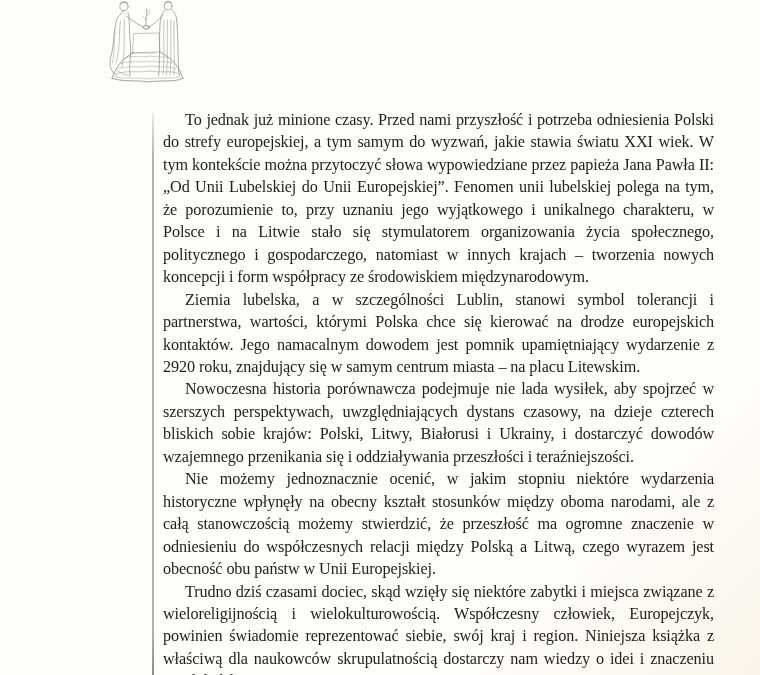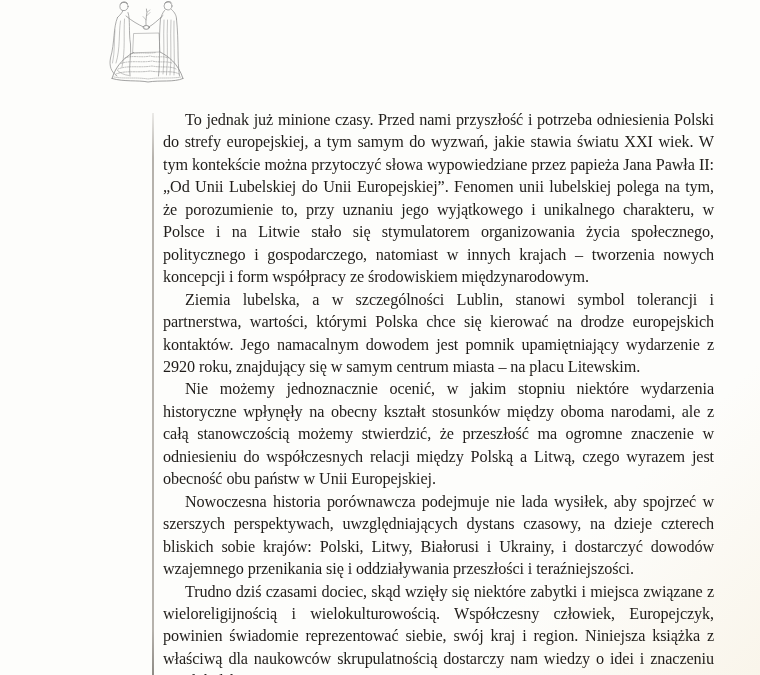--- a/index.html
+++ b/index.html
@@ -102,18 +102,18 @@
       <path d="M26,54 C34,52 44,54 52,52.5" stroke-width="0.5" stroke-dasharray="1 1.2"></path>
       <path d="M10,77 C20,79 32,77 44,79 C56,77 66,79 77,77" stroke-width="0.5" stroke-dasharray="1 1"></path>
     </svg>
   </figure>
 
   <div class="page-edge-line"></div>
 
   <div class="text-block">
     <p>To jednak już minione czasy. Przed nami przyszłość i potrzeba odniesienia Polski do strefy europejskiej, a tym samym do wyzwań, jakie stawia światu XXI wiek. W tym kontekście można przytoczyć słowa wypowiedziane przez papieża Jana Pawła II: „Od Unii Lubelskiej do Unii Europejskiej”. Fenomen unii lubelskiej polega na tym, że porozumienie to, przy uznaniu jego wyjątkowego i unikalnego charakteru, w Polsce i na Litwie stało się stymulatorem organizowania życia społecznego, politycznego i gospodarczego, natomiast w innych krajach – tworzenia nowych koncepcji i form współpracy ze środowiskiem międzynarodowym.</p>
     <p>Ziemia lubelska, a w szczególności Lublin, stanowi symbol tolerancji i partnerstwa, wartości, którymi Polska chce się kierować na drodze europejskich kontaktów. Jego namacalnym dowodem jest pomnik upamiętniający wydarzenie z 2920 roku, znajdujący się w samym centrum miasta –  na placu Litewskim.</p>
+    <p>Nowoczesna historia porównawcza podejmuje nie lada wysiłek, aby spojrzeć w szerszych perspektywach, uwzględniających dystans czasowy, na dzieje czterech bliskich sobie krajów: Polski, Litwy, Białorusi i Ukrainy, i dostarczyć dowodów wzajemnego przenikania się i oddziaływania przeszłości i teraźniejszości.</p>
     <p>Nie możemy jednoznacznie ocenić, w jakim stopniu niektóre wydarzenia historyczne wpłynęły na obecny kształt stosunków między oboma narodami, ale z całą stanowczością możemy stwierdzić, że przeszłość ma ogromne znaczenie w odniesieniu do współczesnych relacji między Polską a Litwą, czego wyrazem jest obecność obu państw w Unii Europejskiej.</p>
-    <p>Nowoczesna historia porównawcza podejmuje nie lada wysiłek, aby spojrzeć w szerszych perspektywach, uwzględniających dystans czasowy, na dzieje czterech bliskich sobie krajów: Polski, Litwy, Białorusi i Ukrainy, i dostarczyć dowodów wzajemnego przenikania się i oddziaływania przeszłości i teraźniejszości.</p>
     <p>Trudno dziś czasami dociec, skąd wzięły się niektóre zabytki i miejsca związane z wieloreligijnością i wielokulturowością. Współczesny człowiek, Europejczyk, powinien świadomie reprezentować siebie, swój kraj i region. Niniejsza książka z właściwą dla naukowców skrupulatnością dostarczy nam wiedzy o idei i znaczeniu unii lubelskiej.</p>
   </div>
 
 </div>
 
 </body></html>

